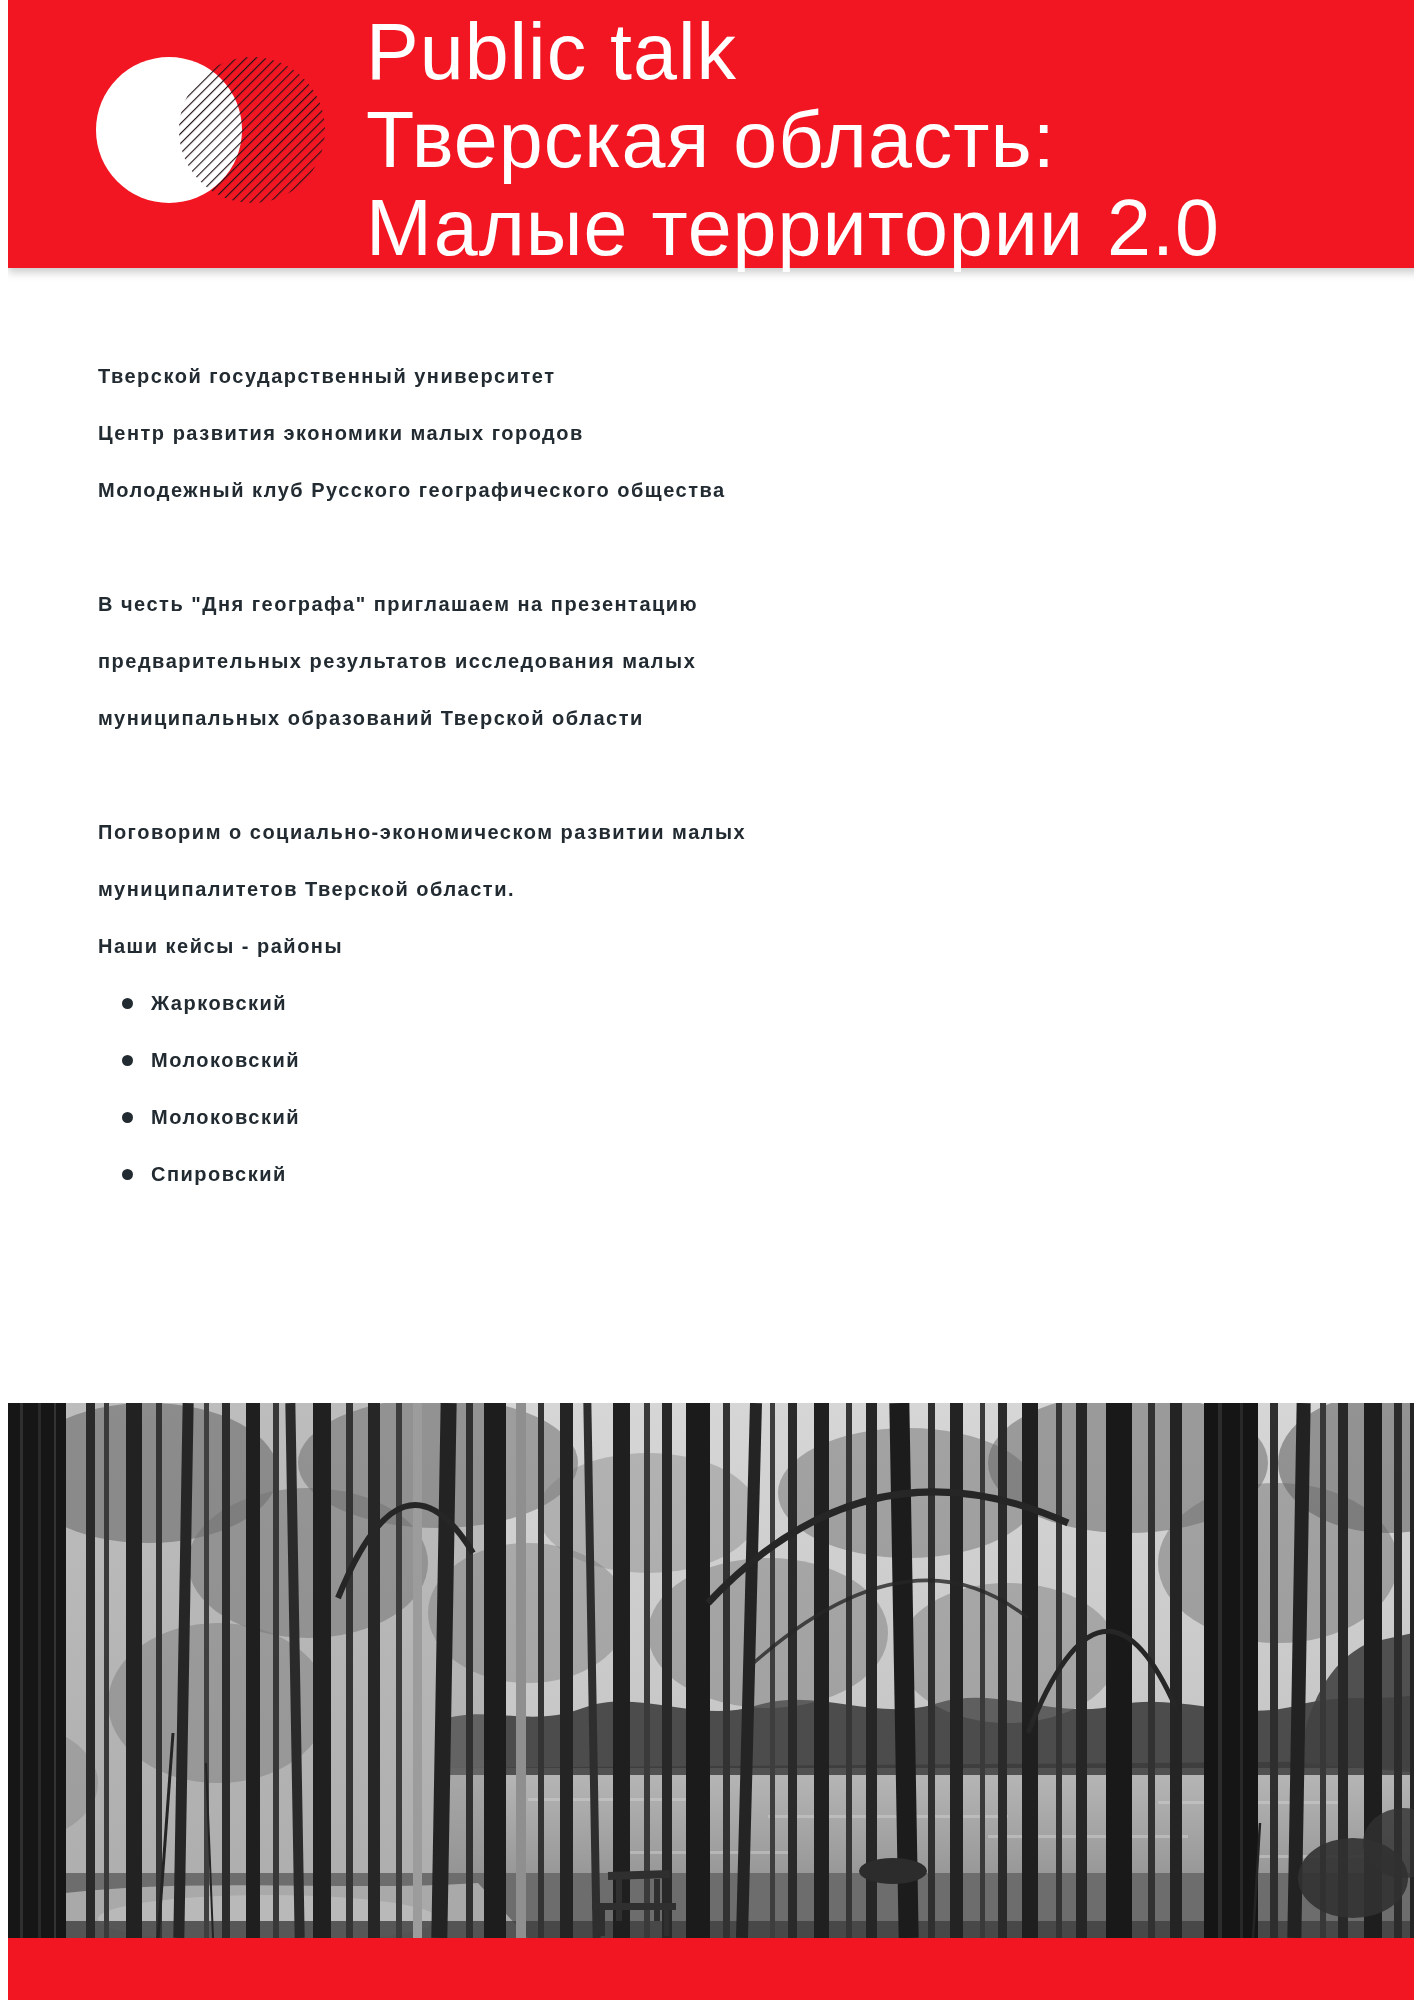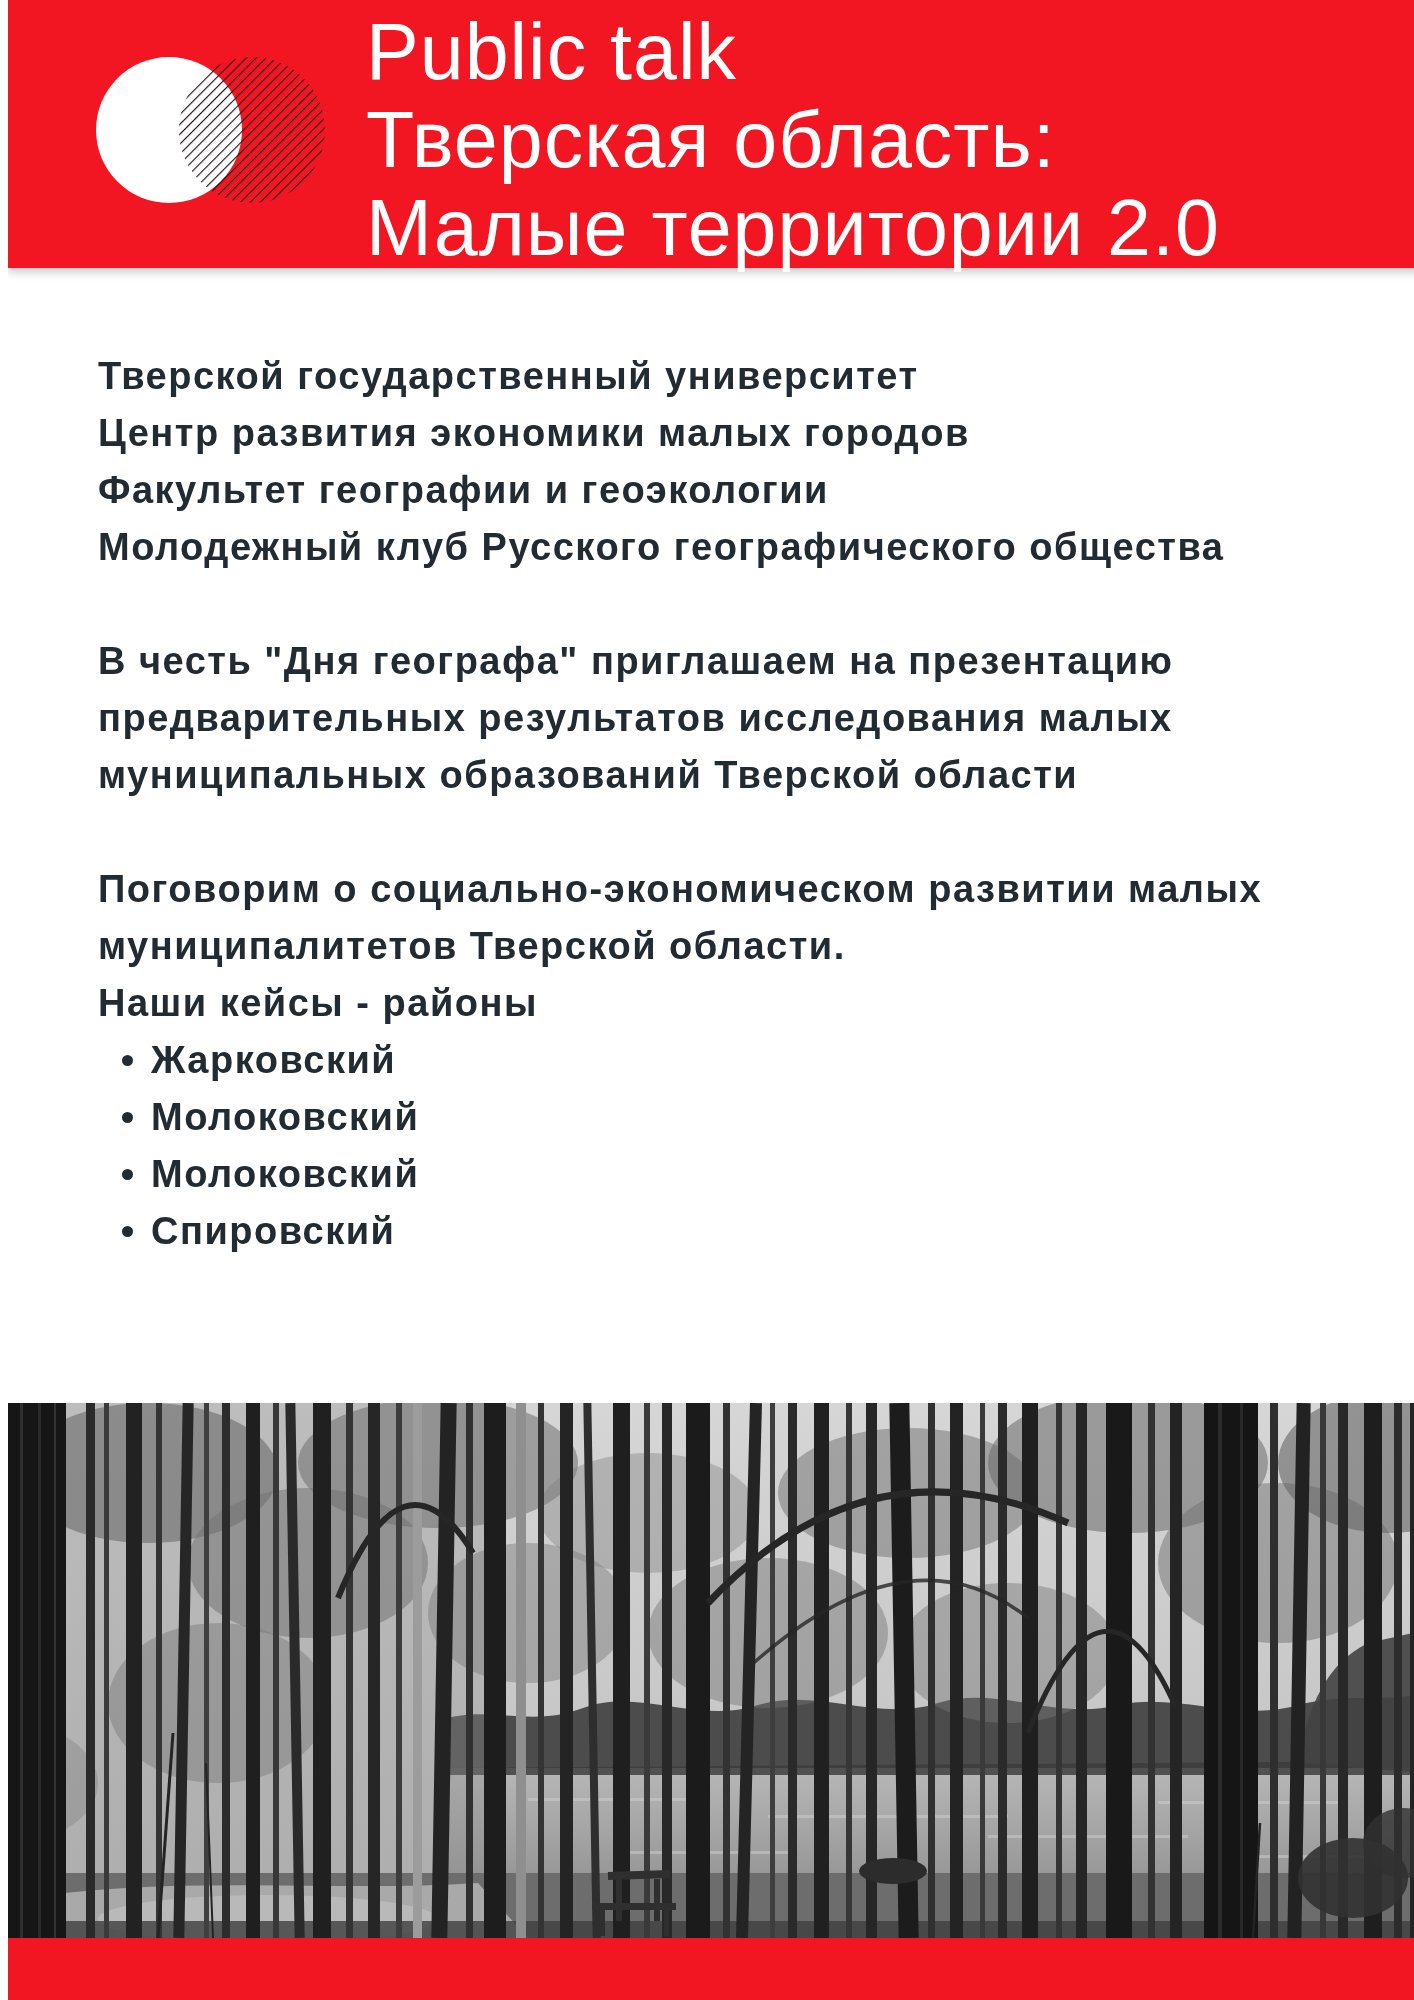--- a/index.html
+++ b/index.html
@@ -14,21 +14,21 @@
   }
   .logo-svg{position:absolute;left:85px;top:52px;}
   .title{
     position:absolute;left:358px;top:8px;color:#ffffff;
     font-size:79px;line-height:88px;letter-spacing:1px;font-weight:400;
     white-space:nowrap;
   }
   
   .content{
     position:absolute;left:90px;top:348px;width:1260px;
-    color:#222b31;font-size:38px;font-weight:700;letter-spacing:1.5px;
+    color:#222b31;font-size:20px;font-weight:700;letter-spacing:1.5px;
   }
   .block{margin:0 0 57px 0;}
   .block.last{margin-bottom:0;}
   .bodyline{line-height:57px;white-space:nowrap;}
   ul.cases{list-style:none;margin:0;padding:0 0 0 24px;}
   ul.cases li{display:flex;align-items:center;gap:18px;line-height:57px;height:57px;}
   .dot{width:11px;height:11px;border-radius:50%;background:#222b31;flex:0 0 auto;}
   
   .photo{position:absolute;left:0;top:1403px;width:1414px;height:535px;display:block;}
   
@@ -54,21 +54,20 @@
       <div>Тверская область:</div>
       <div>Малые территории 2.0</div>
     </div>
   </div>
 
   <div class="content">
 
     <div class="block">
       <div class="bodyline">Тверской государственный университет</div>
       <div class="bodyline">Центр развития экономики малых городов</div>
-      <div class="bodyline">Факультет географии и геоэкологии</div>
       <div class="bodyline">Молодежный клуб Русского географического общества</div>
     </div>
 
     <div class="block">
       <div class="bodyline">В честь "Дня географа" приглашаем на презентацию</div>
       <div class="bodyline">предварительных результатов исследования малых</div>
       <div class="bodyline">муниципальных образований Тверской области</div>
     </div>
 
     <div class="block last">

